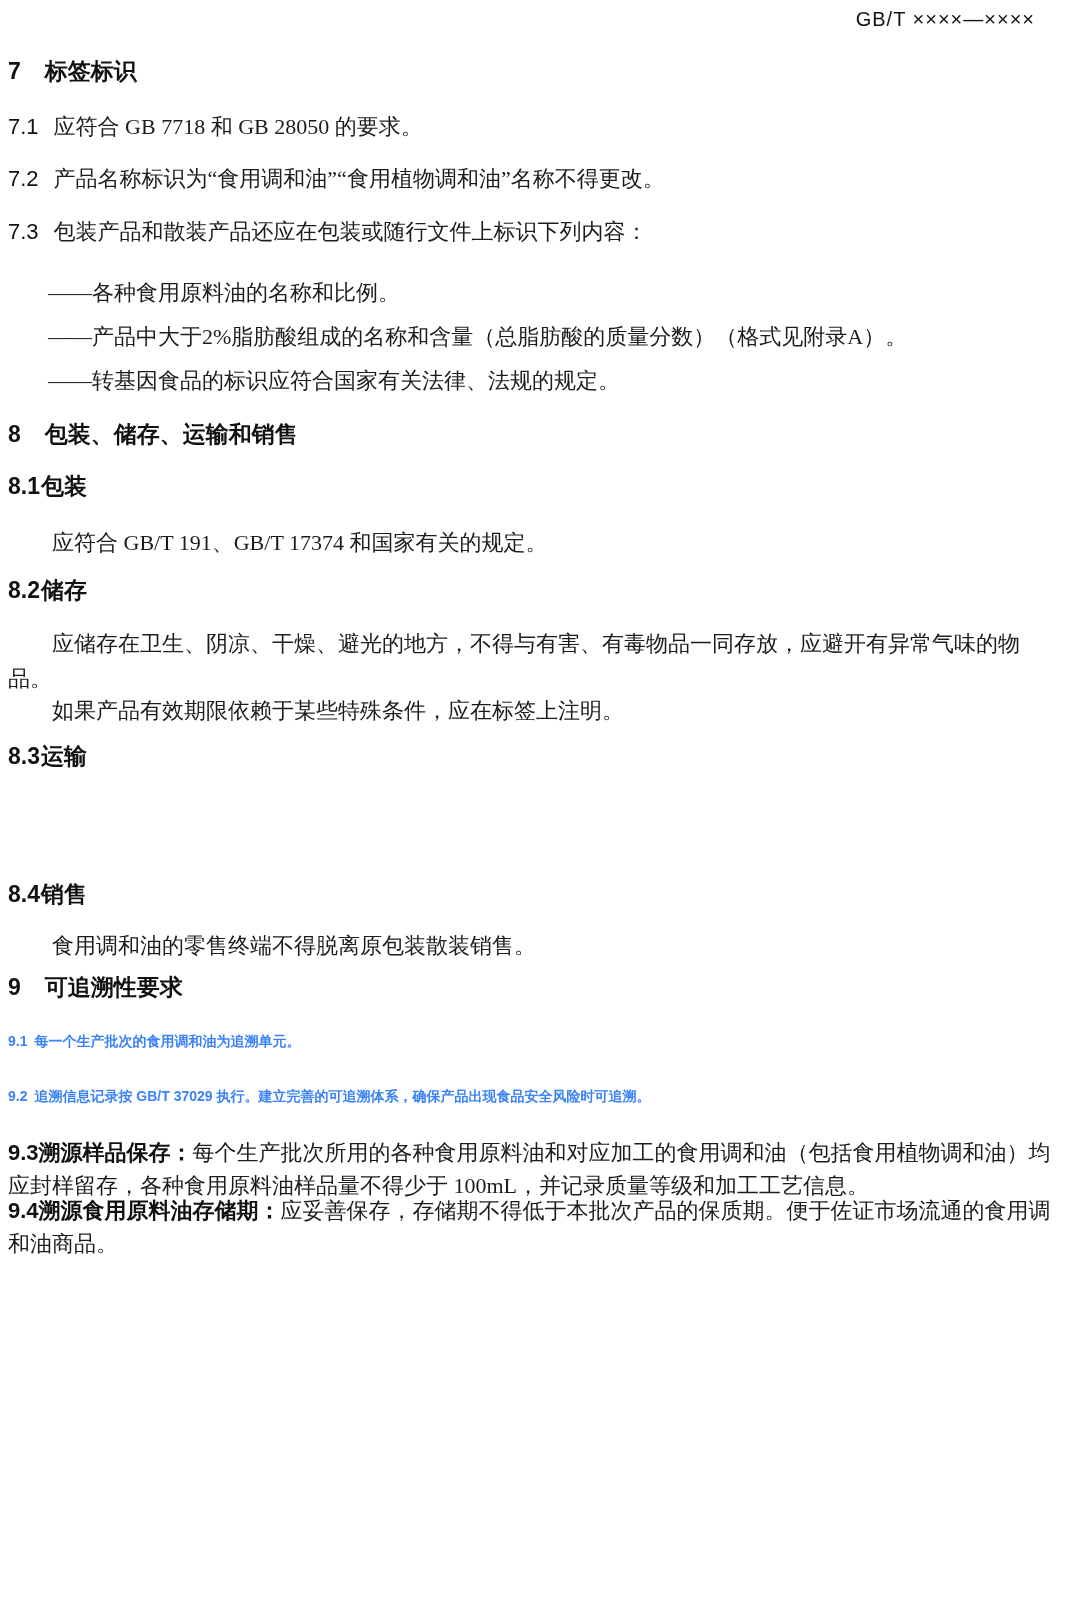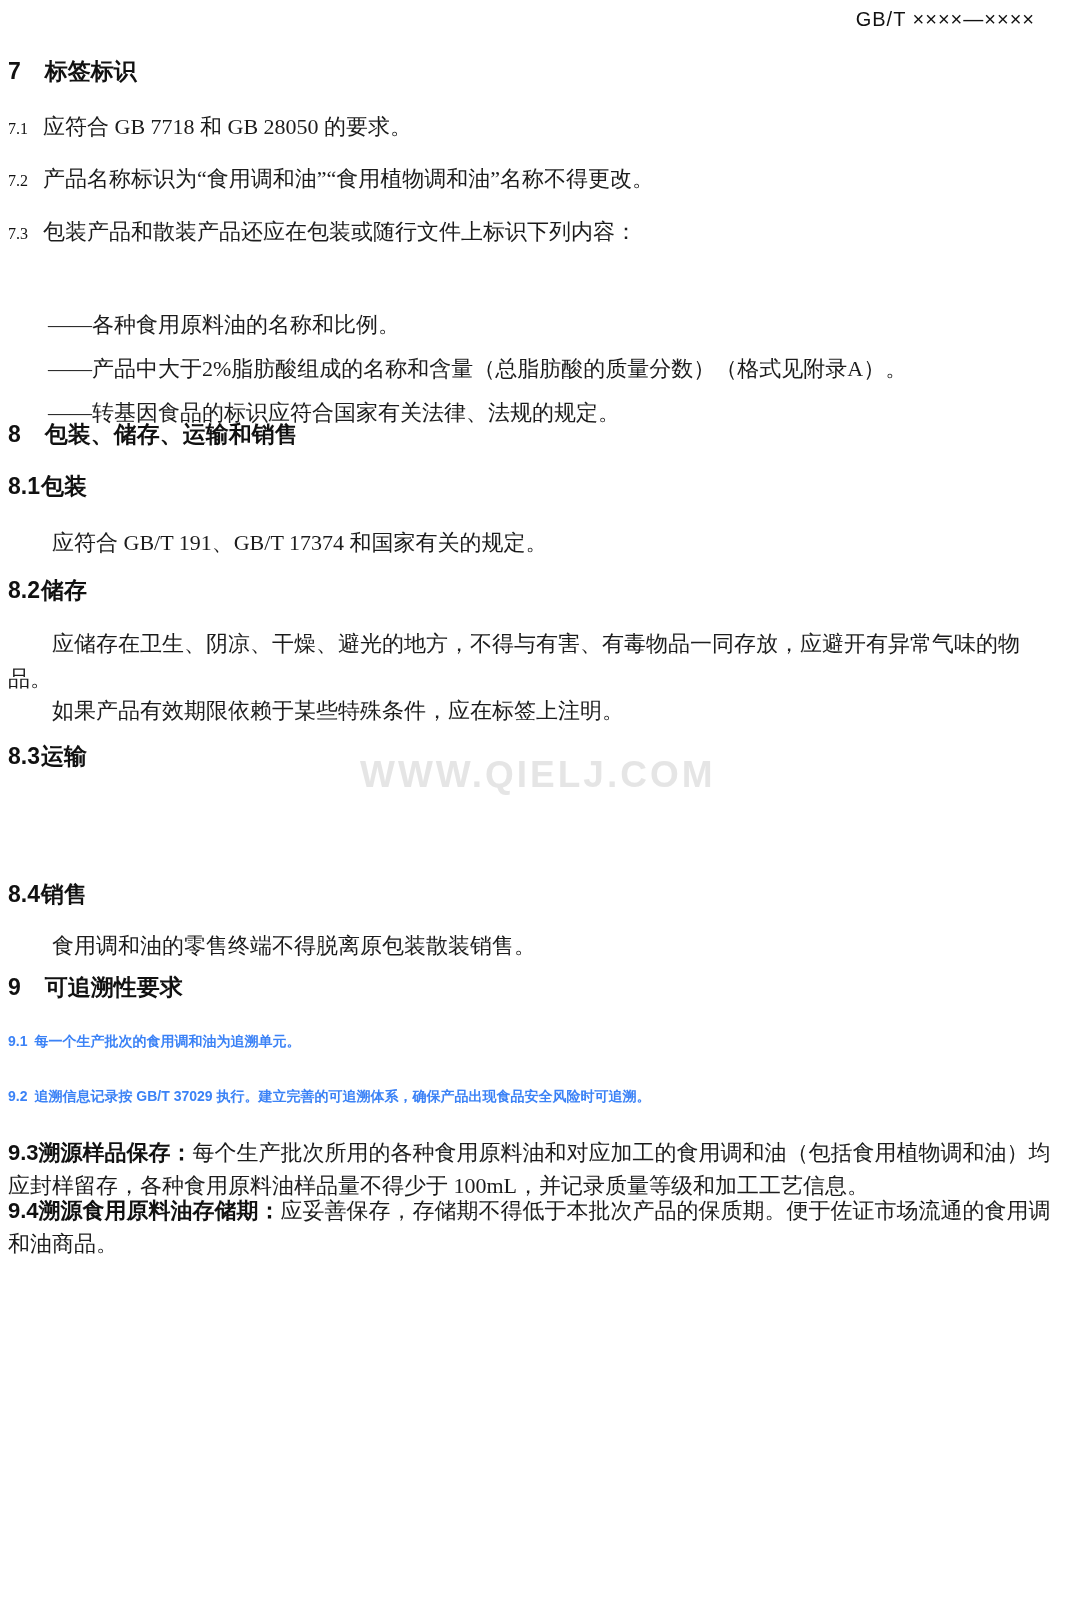--- a/index.html
+++ b/index.html
@@ -29,29 +29,29 @@
   .h-main .num{margin-right:24px;}
   .h-sub{
     font-family:var(--sans);font-weight:bold;
     font-size:23px;line-height:26px;color:#111;
   }
   .h-sub .num{margin-right:1px;}
   .clause{
     font-size:22px;line-height:30px;white-space:nowrap;
   }
   .clause .cnum{
-    font-family:Liberation Serif, serif;font-size:16px;margin-right:15px;color:#111;
+    font-family:Liberation Sans, sans-serif;font-size:22px;margin-right:15px;color:#111;
   }
   .body-p{
     font-size:22px;line-height:35px;text-indent:2em;margin:0;
   }
   .body-p.tight{line-height:33px;}
   .body-p.loose{line-height:38px;}
   .dash-item{
-    font-size:22px;line-height:28px;padding-left:40px;white-space:nowrap;margin-top:32px;
+    font-size:22px;line-height:28px;padding-left:40px;white-space:nowrap;
   }
   .bold-clause{
     font-family:Liberation Sans, sans-serif;font-weight:bold;
     font-size:14px;line-height:30px;white-space:nowrap;color:#3b82f6;
   }
   .bold-clause .num{margin-right:7px;}
   .mixed-clause{
     font-size:22px;line-height:33px;margin:0;
   }
   .mixed-clause .lbl{
@@ -70,21 +70,20 @@
     font-size:22px;font-family:var(--serif);color:#222;
   }
 </style>
 </head>
 <body>
 
 <div class="page">
 
   <div class="doc-code">GB/T ××××—××××</div>
 
-  <div class="watermark">WWW.QIELJ.COM</div>
 
   <div class="abs h-main" style="top:58px">
     <span class="num">7</span><span>标签标识</span>
   </div>
 
   <div class="abs clause" style="top:112px">
     <span class="cnum">7.1</span><span>应符合 GB 7718 和 GB 28050 的要求。</span>
   </div>
 
   <div class="abs clause" style="top:164px">

